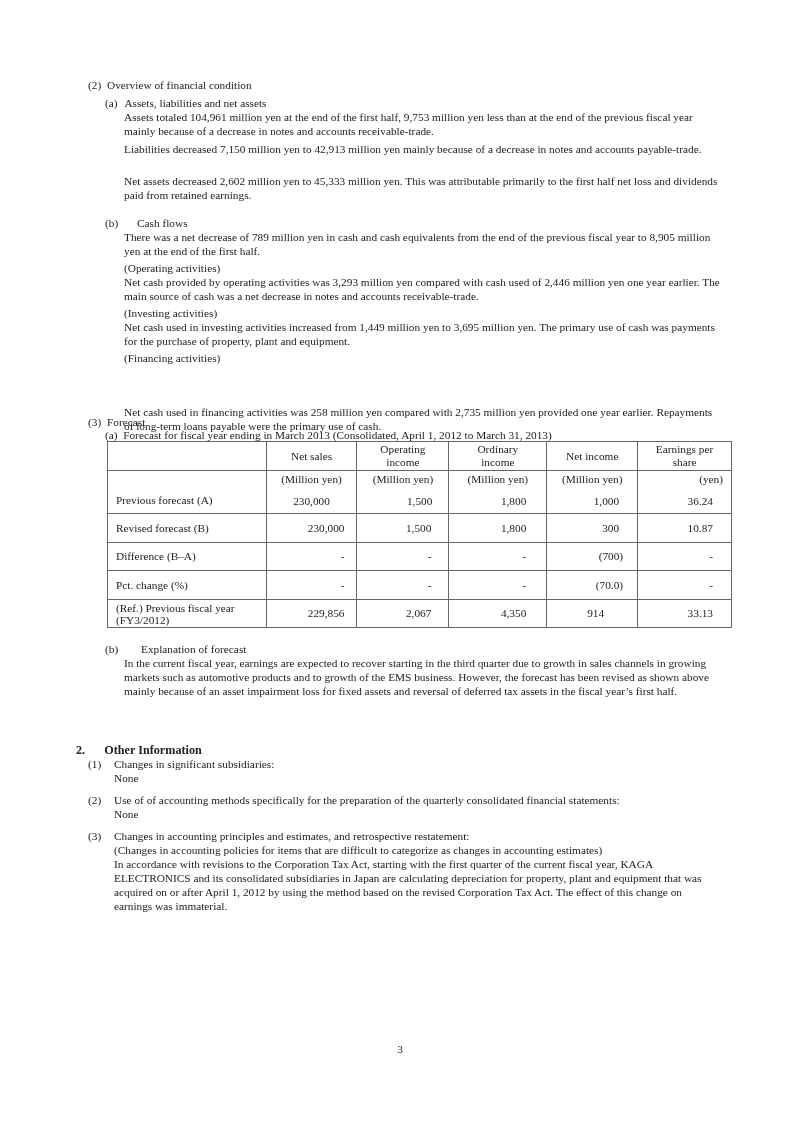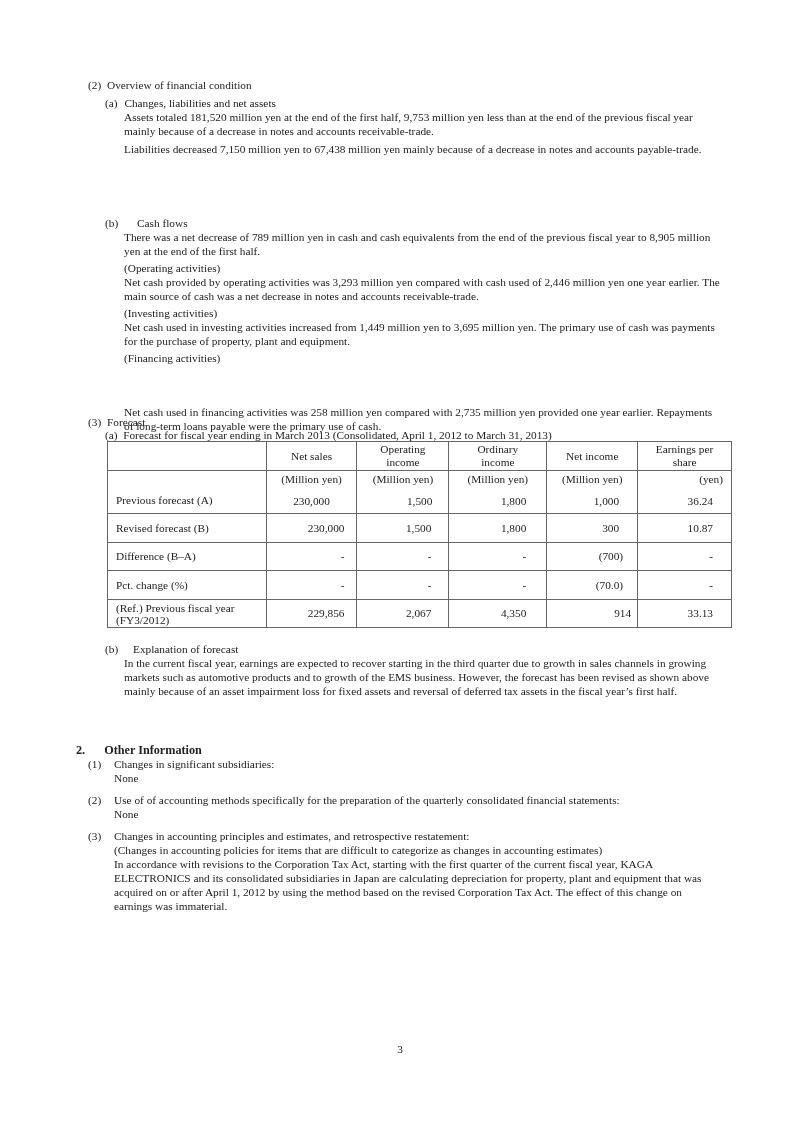--- a/index.html
+++ b/index.html
@@ -29,24 +29,25 @@
 
 <div class="page">
 
   <div class="abs" style="left:88px; top:78px;">
     <span>(2)</span>
     <span style="margin-left:3px;">Overview of financial condition</span>
   </div>
 
   <div class="abs" style="left:105px; top:96px;">
     <span>(a)</span>
-    <span style="margin-left:4px;">Changes, liabilities and net assets</span>
+    <span style="margin-left:4px;">Assets, liabilities and net assets</span>
   </div>
-  <div class="para" style="top:110px;">Assets totaled 181,520 million yen at the end of the first half, 9,753 million yen less than at the end of the previous fiscal year mainly because of a decrease in notes and accounts receivable-trade.</div>
-  <div class="para" style="top:142px;">Liabilities decreased 7,150 million yen to 67,438 million yen mainly because of a decrease in notes and accounts payable-trade.</div>
+  <div class="para" style="top:110px;">Assets totaled 104,961 million yen at the end of the first half, 9,753 million yen less than at the end of the previous fiscal year mainly because of a decrease in notes and accounts receivable-trade.</div>
+  <div class="para" style="top:142px;">Liabilities decreased 7,150 million yen to 42,913 million yen mainly because of a decrease in notes and accounts payable-trade.</div>
+  <div class="para" style="top:174px;">Net assets decreased 2,602 million yen to 45,333 million yen. This was attributable primarily to the first half net loss and dividends paid from retained earnings.</div>
 
   <div class="abs" style="left:105px; top:216px;">
     <span>(b)</span>
     <span style="margin-left:16px;">Cash flows</span>
   </div>
   <div class="para" style="top:230px;">There was a net decrease of 789 million yen in cash and cash equivalents from the end of the previous fiscal year to 8,905 million yen at the end of the first half.</div>
   <div class="para" style="top:261px;">(Operating activities)</div>
   <div class="para" style="top:275px;">Net cash provided by operating activities was 3,293 million yen compared with cash used of 2,446 million yen one year earlier. The main source of cash was a net decrease in notes and accounts receivable-trade.</div>
   <div class="para" style="top:306px;">(Investing activities)</div>
   <div class="para" style="top:320px;">Net cash used in investing activities increased from 1,449 million yen to 3,695 million yen. The primary use of cash was payments for the purchase of property, plant and equipment.</div>
@@ -122,29 +123,29 @@
       <td class="r" style="padding-right:17px;">-</td>
       <td class="r" style="padding-right:20px;">-</td>
       <td class="r" style="padding-right:14px;">(70.0)</td>
       <td class="r" style="padding-right:18px;">-</td>
     </tr>
     <tr style="height:28px;">
       <td class="l" style="line-height:12px;">(Ref.) Previous fiscal year (FY3/2012)</td>
       <td class="r" style="padding-right:12px;padding-left:28px;">229,856</td>
       <td class="r" style="padding-right:17px;">2,067</td>
       <td class="r" style="padding-right:20px;">4,350</td>
-      <td class="r" style="padding-right:6px;">914</td>
+      <td class="r" style="padding-right:33px;">914</td>
       <td class="r" style="padding-right:18px;">33.13</td>
     </tr>
   </tbody>
     </table>
 
   <div class="abs" style="left:105px; top:642px;">
     <span>(b)</span>
-    <span style="margin-left:12px;">Explanation of forecast</span>
+    <span style="margin-left:20px;">Explanation of forecast</span>
   </div>
   <div class="para" style="top:656px;">In the current fiscal year, earnings are expected to recover starting in the third quarter due to growth in sales channels in growing markets such as automotive products and to growth of the EMS business. However, the forecast has been revised as shown above mainly because of an asset impairment loss for fixed assets and reversal of deferred tax assets in the fiscal year’s first half.</div>
 
   <div class="abs sec2" style="left:76px; top:743px;">
     <span>2.</span>
     <span style="margin-left:16px;">Other Information</span>
   </div>
 
   <div class="abs" style="left:88px; top:757px;">(1)</div>
   <div class="abs" style="left:114px; top:757px; width:610px;">Changes in significant subsidiaries:</div>

